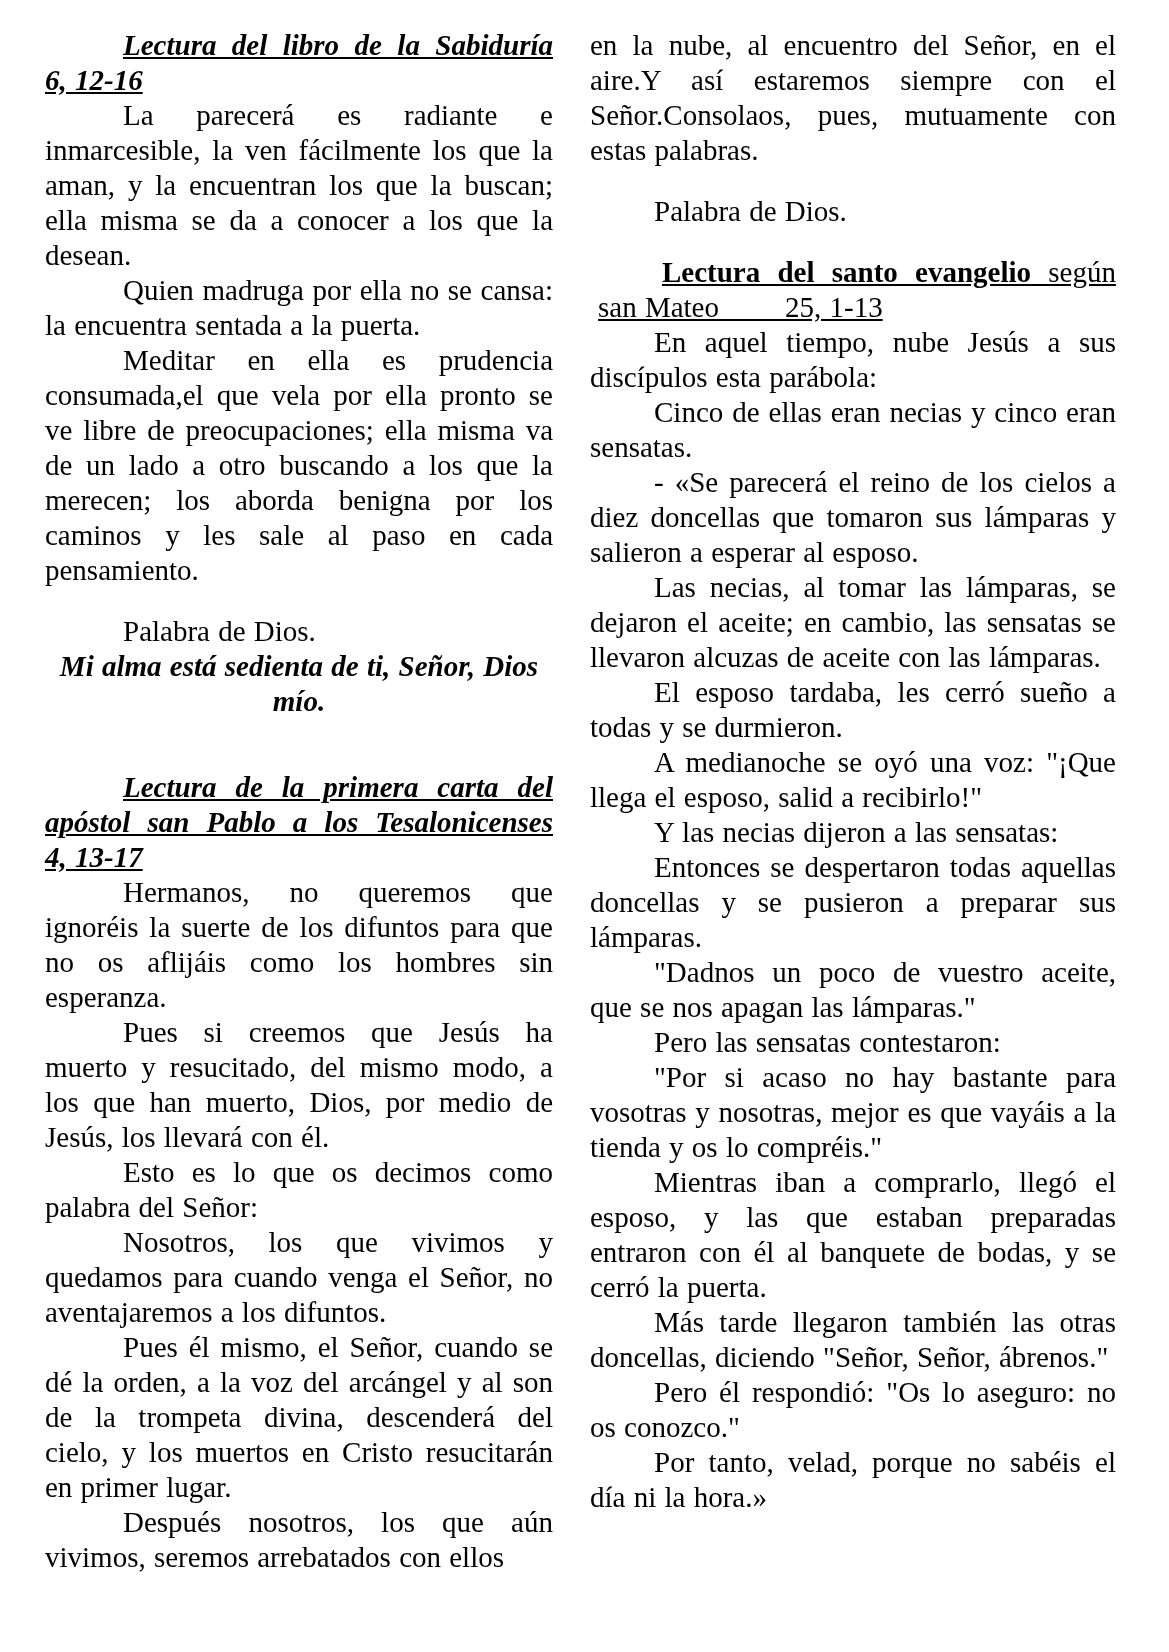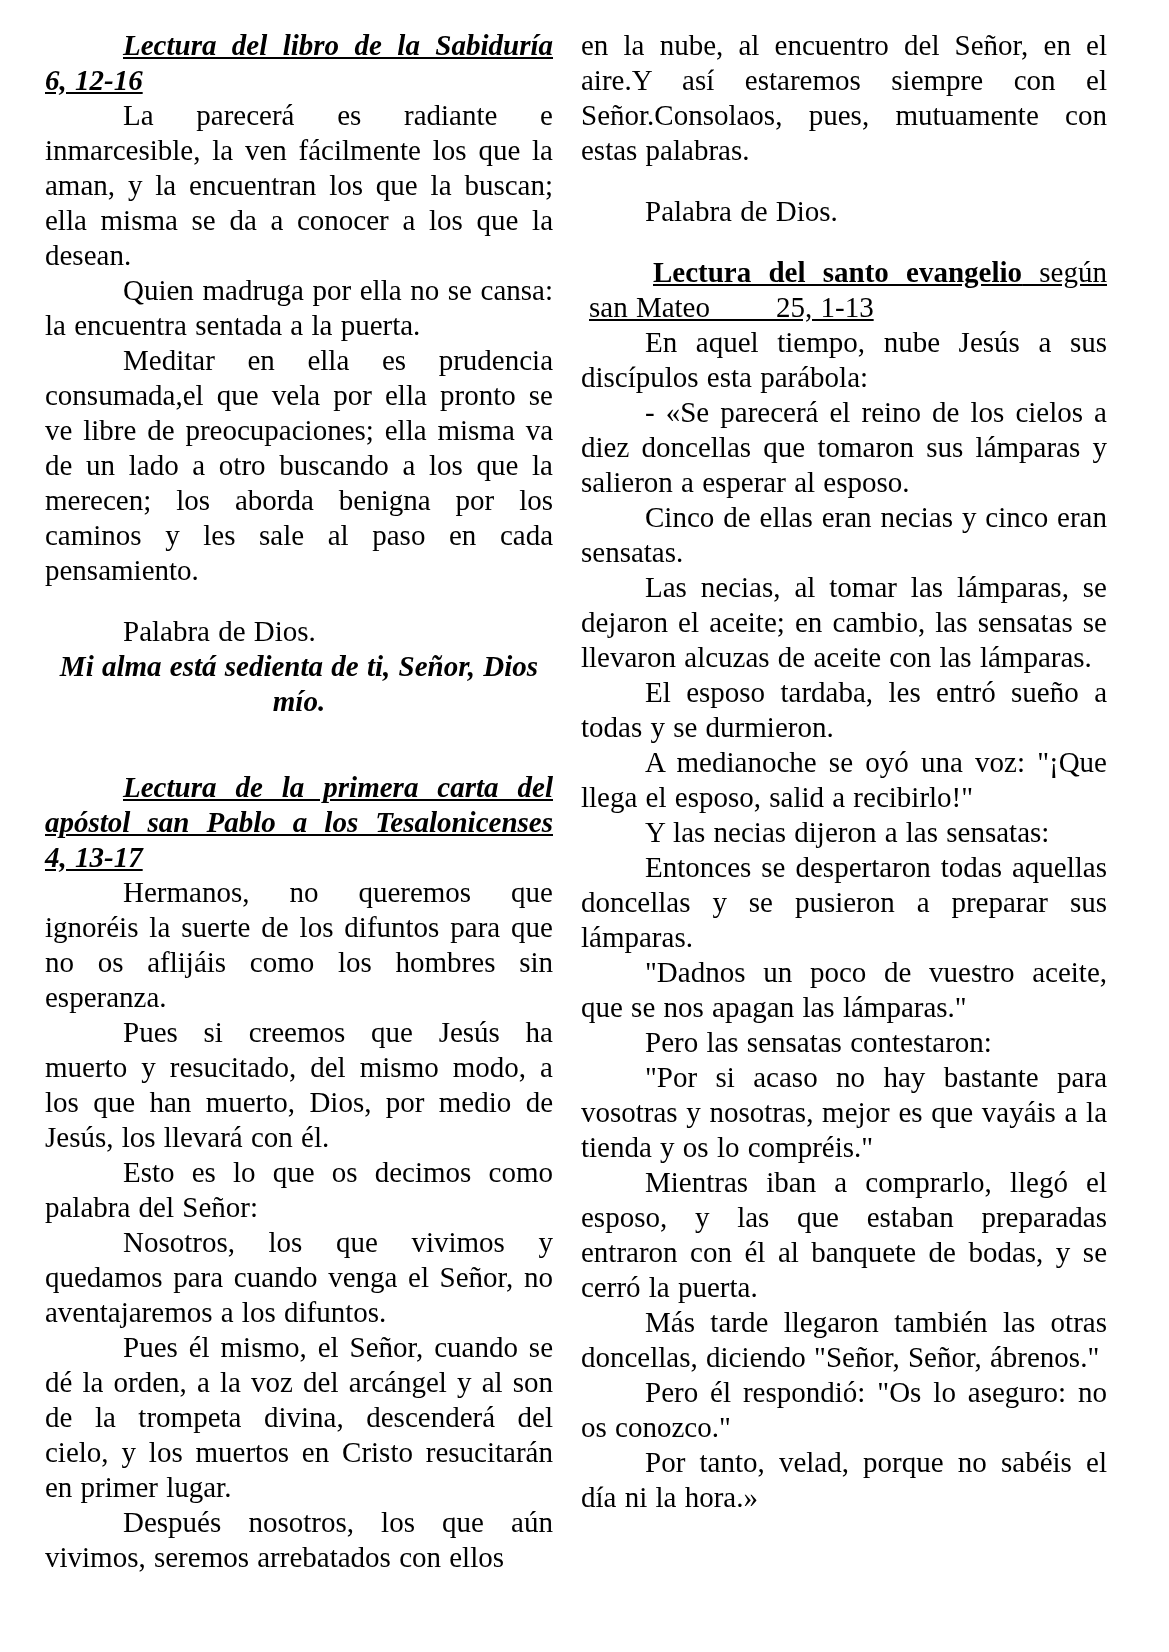--- a/index.html
+++ b/index.html
@@ -13,21 +13,21 @@
     overflow: hidden;
     color: #000000;
     font-family: "Liberation Serif", "DejaVu Serif", serif;
   }
   .page {
     box-sizing: border-box;
     width: 1169px;
     height: 1652px;
     padding: 28px 62px 20px 45px;
     display: flex;
-    gap: 28px;
+    gap: 37px;
   }
   .col {
     font-size: 29px;
     line-height: 35px;
     text-align: justify;
     word-spacing: 1px;
   }
   .col-left  { width: 508px; flex: 0 0 auto; }
   .col-right { width: 526px; flex: 0 0 auto; }
 
@@ -75,24 +75,24 @@
       <div class="block body indent">Esto es lo que os decimos como palabra del Señor:</div>
       <div class="block body indent">Nosotros, los que vivimos y quedamos para cuando venga el Señor, no aventajaremos a los difuntos.</div>
       <div class="block body indent">Pues él mismo, el Señor, cuando se dé la orden, a la voz del arcángel y al son de la trompeta divina, descenderá del cielo, y los muertos en Cristo resucitarán en primer lugar.</div>
       <div class="block body indent">Después nosotros, los que aún vivimos, seremos arrebatados con ellos</div>
     </div>
   <div class="col col-right">
       <div class="block body">en la nube, al encuentro del Señor, en el aire.Y así estaremos siempre con el Señor.Consolaos, pues, mutuamente con estas palabras.</div>
       <div class="block response indent">Palabra de Dios.</div>
       <div class="block gospel-title indent" style="margin-top: 26px;"><span class="b">Lectura del santo evangelio</span><span class="r"> según san&nbsp;Mateo&nbsp;&nbsp;&nbsp;&nbsp;&nbsp;&nbsp;&nbsp;&nbsp;25,&nbsp;1-13</span></div>
       <div class="block body indent">En aquel tiempo, nube Jesús a sus discípulos esta parábola:</div>
+      <div class="block body indent">Cinco de ellas eran necias y cinco eran sensatas.</div>
       <div class="block body indent">- «Se parecerá el reino de los cielos a diez doncellas que tomaron sus lámparas y salieron a esperar al esposo.</div>
-      <div class="block body indent">Cinco de ellas eran necias y cinco eran sensatas.</div>
       <div class="block body indent">Las necias, al tomar las lámparas, se dejaron el aceite; en cambio, las sensatas se llevaron alcuzas de aceite con las lámparas.</div>
-      <div class="block body indent">El esposo tardaba, les entró sueño a todas y se durmieron.</div>
+      <div class="block body indent">El esposo tardaba, les cerró sueño a todas y se durmieron.</div>
       <div class="block body indent">A medianoche se oyó una voz: "¡Que llega el esposo, salid a recibirlo!"</div>
       <div class="block body indent">Y las necias dijeron a las sensatas:</div>
       <div class="block body indent">Entonces se despertaron todas aquellas doncellas y se pusieron a preparar sus lámparas.</div>
       <div class="block body indent">"Dadnos un poco de vuestro aceite, que se nos apagan las lámparas."</div>
       <div class="block body indent">Pero las sensatas contestaron:</div>
       <div class="block body indent">"Por si acaso no hay bastante para vosotras y nosotras, mejor es que vayáis a la tienda y os lo compréis."</div>
       <div class="block body indent">Mientras iban a comprarlo, llegó el esposo, y las que estaban preparadas entraron con él al banquete de bodas, y se cerró la puerta.</div>
       <div class="block body indent">Más tarde llegaron también las otras doncellas, diciendo "Señor, Señor, ábrenos."</div>
       <div class="block body indent">Pero él respondió: "Os lo aseguro: no os conozco."</div>
       <div class="block body indent">Por tanto, velad, porque no sabéis el día ni la hora.»</div>

